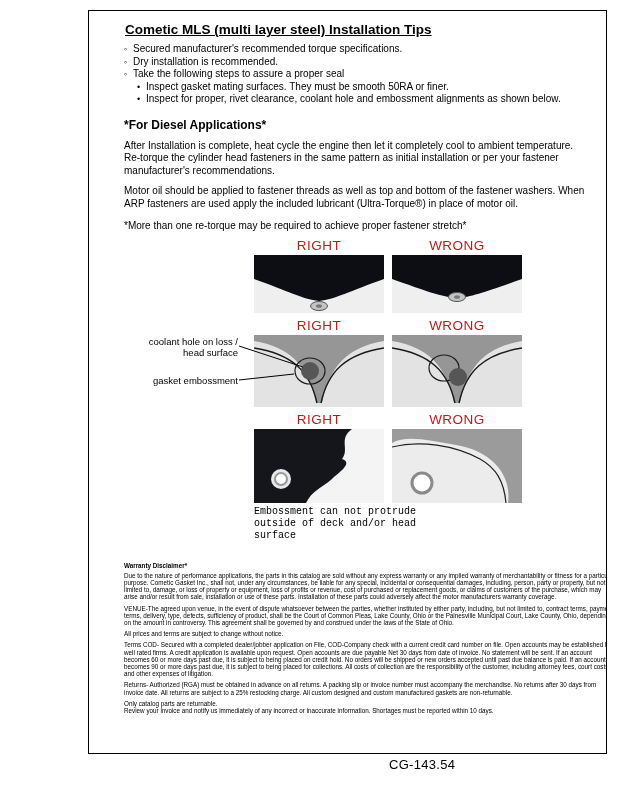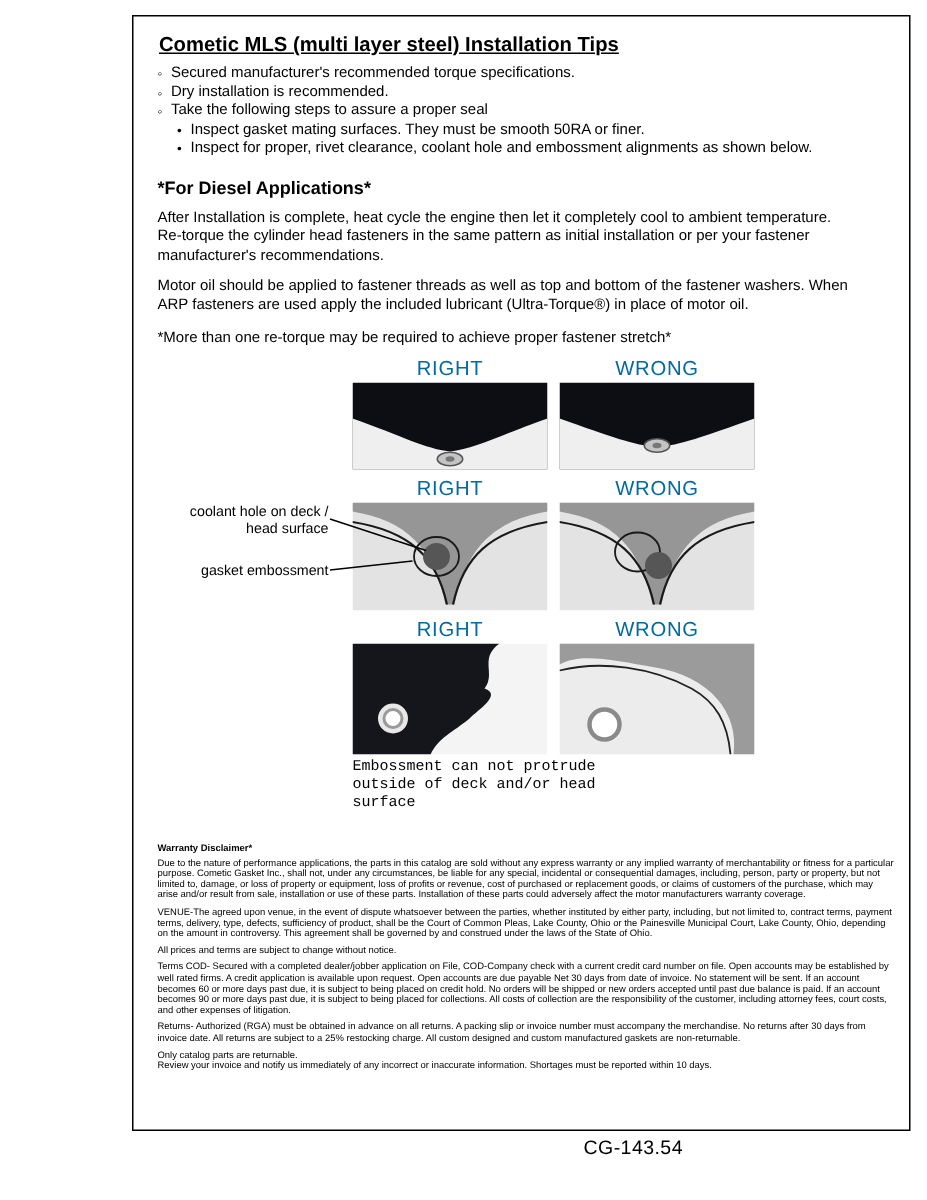--- a/index.html
+++ b/index.html
@@ -3,32 +3,32 @@
 <meta charset="utf-8">
 <style>
   * { margin:0; padding:0; box-sizing:border-box; }
   html,body { background:#ffffff; }
   .page {
     position:relative; width:618px; height:800px; background:#fff;
     font-family:"Liberation Sans", sans-serif; color:#000; overflow:hidden;
   }
   .content-box {
     position:absolute; left:88px; top:10px; width:519px; height:744px;
-    border:1px solid #000; overflow:hidden;
+    border:1px solid #000; overflow:hidden;padding-left:19px;
   }
   .title { margin:11px 0 0 17px; font-size:13.5px; font-weight:bold; text-decoration:underline; }
   .bullets { margin:6px 0 0 16px; font-size:10px; }
   .bullet-line { display:flex; line-height:12.5px; }
   .marker { width:9px; font-size:9px; line-height:12.5px; flex:none; }
   .sub { margin-left:13px; }
   .diesel-heading { margin:12px 0 0 16px; font-size:12px; font-weight:bold; }
   .para { margin:8px 0 0 16px; width:464px; font-size:10px; line-height:12.5px; }
   .note { margin-top:10px; }
   .diag-row { margin-top:5px; position:relative; }
-  .diag-labels { display:flex; margin-left:146px; width:268px; font-size:13.5px; color:#0369a1; }
+  .diag-labels { display:flex; margin-left:146px; width:268px; font-size:13.5px; color:#b91c1c; }
   .diag-labels span { width:130px; text-align:center; letter-spacing:0.5px; }
   .diag-labels span:last-child { margin-left:8px; }
   .diag-imgs { display:flex; margin-left:146px; margin-top:2px; }
   .diag-imgs svg { display:block; flex:none; }
   .diag-imgs svg:last-child { margin-left:8px; }
   .diag-caption { margin-left:146px; margin-top:3px; font-size:10px; line-height:12px; }
   .caption-narrow { width:210px;font-family:Liberation Mono, monospace; }
   .callout { position:absolute; font-size:9.5px; line-height:11px; text-align:right; }
   .callout1 { left:34px; top:18px; width:96px; }
   .callout2 { left:26px; top:57px; width:104px; }
@@ -112,21 +112,21 @@
         </svg>
         <svg width="130" height="72" viewBox="0 0 130 72">
           <rect width="130" height="72" fill="#e3e3e3"></rect>
           <path d="M0,0 H130 V6 C94,12 76,30 68,68 L62,68 C54,30 36,12 0,6 Z" fill="#969696"></path>
           <path d="M0,13 C38,19 56,36 63,68" fill="none" stroke="#1a1a1a" stroke-width="1.4"></path>
           <path d="M130,13 C92,19 74,36 67,68" fill="none" stroke="#1a1a1a" stroke-width="1.4"></path>
           <ellipse cx="52" cy="33" rx="15" ry="13" fill="none" stroke="#1a1a1a" stroke-width="1.2"></ellipse>
           <circle cx="66" cy="42" r="9" fill="#565656"></circle>
         </svg>
       </div>
-      <div class="callout callout1">coolant hole on deck / head surface</div>
+      <div class="callout callout1">coolant hole on loss / head surface</div>
       <div class="callout callout2">gasket embossment</div>
       <svg class="callout-lines" width="519" height="100">
         <line x1="131" y1="28" x2="195" y2="49" stroke="#000" stroke-width="1"></line>
         <line x1="131" y1="62" x2="186" y2="56" stroke="#000" stroke-width="1"></line>
       </svg>
     </div>
 
     <div class="diag-row">
       <div class="diag-labels">
         <span>RIGHT</span>

